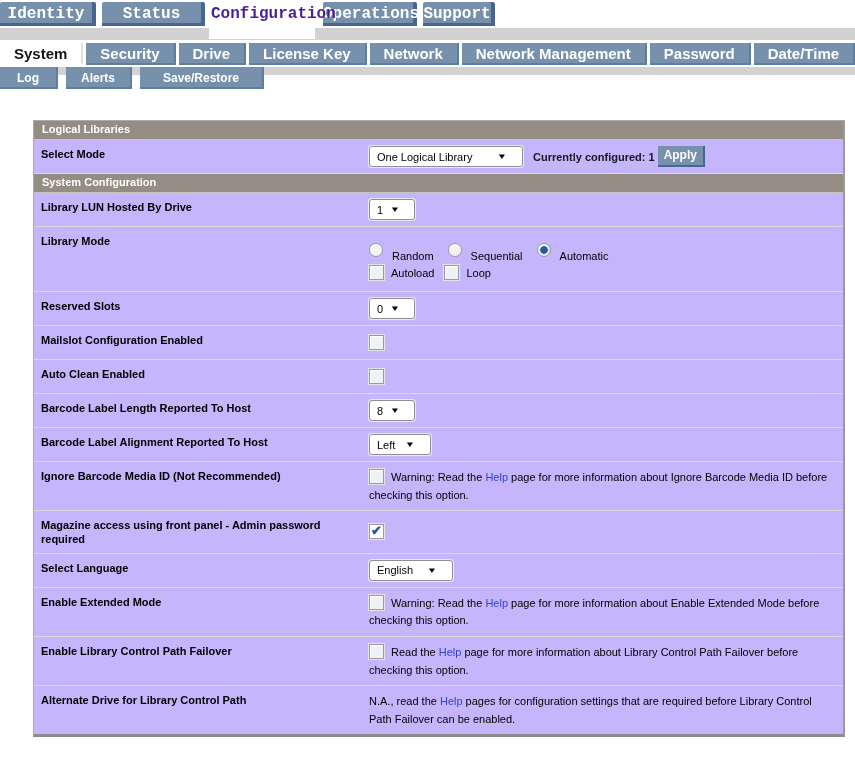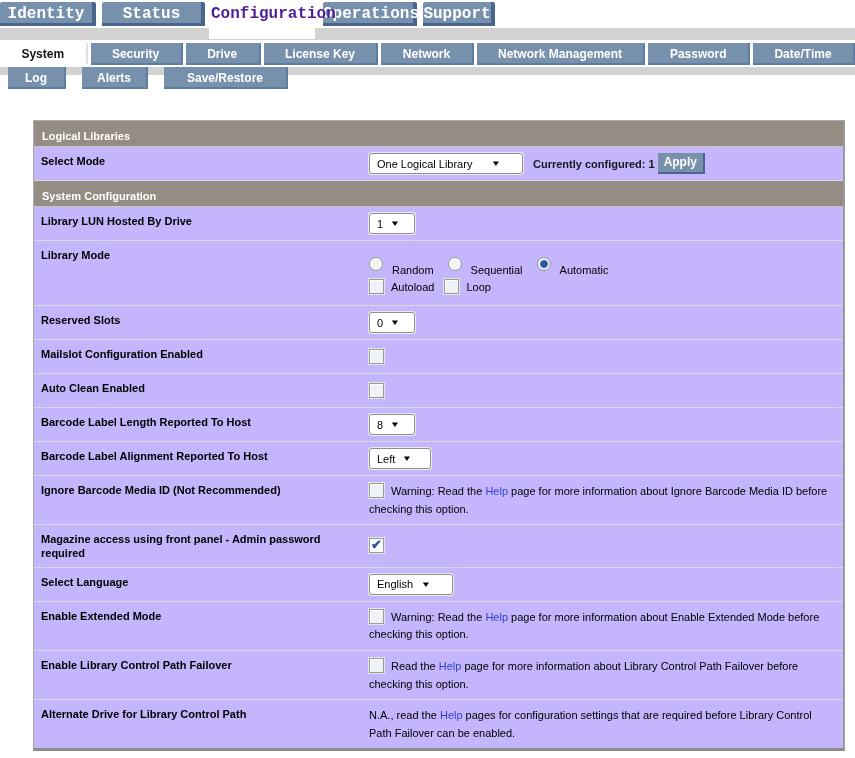--- a/index.html
+++ b/index.html
@@ -11,44 +11,44 @@
   .tab1{height:24px;line-height:24px;background:#7791ad;color:#fff;font-weight:bold;font-size:16px;
         text-align:center;border-right:4px solid #47658e;border-bottom:3px solid #47658e;
         border-radius:2px 2px 0 0;box-sizing:border-box;font-family:Liberation Mono, monospace;}
   .tab1.active{background:#fff;color:#4c1d95;border-right:4px solid transparent;border-bottom:3px solid transparent;position:relative;}
   .tab1.active::after{content:"";position:absolute;left:-2px;right:-2px;top:100%;height:16px;background:#fff;}
   .w-identity{width:96px}.w-status{width:103px}.w-config{width:106px}.w-operations{width:94px}.w-support{width:72px}
 
   .strip{height:12px;background:#d2d2d2;margin-top:2px;}
 
   .tabs2{margin-top:3px;gap:3px;}
-  .tab2{flex:1 1 auto;height:22px;line-height:22px;background:#7791ad;color:#fff;font-weight:bold;font-size:12px;
+  .tab2{flex:1 1 auto;height:22px;line-height:22px;background:#7791ad;color:#fff;font-weight:bold;font-size:15px;
         text-align:center;white-space:nowrap;padding:0 8px;border-right:2px solid #5d7da1;border-bottom:2px solid #5d7da1;box-sizing:border-box;}
   .tab2.active{background:#fff;color:#141414;border-right:2px solid #e0e0e0;border-bottom:2px solid #fff;}
 
   .tertwrap{position:relative;margin-top:2px;height:26px;}
   .strip3{position:absolute;top:0;left:0;right:0;height:8px;background:#d2d2d2;}
-  .tabs3{position:absolute;top:0;left:8px;gap:16px;}
+  .tabs3{position:absolute;top:0;left:0;gap:8px;}
   .tab3{height:22px;line-height:22px;background:#7791ad;color:#fff;font-weight:bold;font-size:12px;
         text-align:center;padding:0 4px;border-right:2px solid #5d7da1;border-bottom:2px solid #5d7da1;box-sizing:border-box;}
   .w-log{width:58px}.w-alerts{width:66px}.w-saverestore{width:124px}
 
   
   .cfgtable{margin:27px 0 0 33px;width:812px;box-sizing:border-box;
             border:1px solid #ababab;border-right:2px solid #9a9a9a;border-bottom:3px solid #8c8c8c;background:#f4f4f4;}
-  .sechead{background:#958d83;color:#fff;font-weight:bold;padding:9px 8px 4px;border-bottom:1px solid #c9c5bf;}
+  .sechead{background:#958d83;color:#fff;font-weight:bold;padding:2px 8px 4px;border-bottom:1px solid #c9c5bf;}
   .row{display:flex;background:#c4b5fd;border-bottom:1px solid #dadada;min-height:34px;box-sizing:border-box;}
   .row:last-child{border-bottom:none;}
   .lbl{width:332px;flex:0 0 332px;padding:7px 6px 6px 7px;font-weight:bold;box-sizing:border-box;line-height:1.3;}
   .val{flex:1;padding:5px 8px 5px 3px;display:flex;align-items:center;flex-wrap:wrap;box-sizing:border-box;}
   .val.textflow{display:block;line-height:1.6;padding-top:7px;padding-bottom:6px;}
 
   
   .sel{display:inline-flex;align-items:center;justify-content:space-between;background:#fff;
-       border:1px solid #8f8f8f;border-radius:3px;height:21px;padding:0 22px 0 7px;box-shadow:0 0 0 1px #eaeaea;box-sizing:border-box;}
+       border:1px solid #8f8f8f;border-radius:3px;height:21px;padding:0 16px 0 7px;box-shadow:0 0 0 1px #eaeaea;box-sizing:border-box;}
   .arr{font-size:8px;color:#000;margin-left:8px;transform:scaleX(1.3);}
   .sel-lib{width:154px}.sel-sm{width:46px}.sel-left{width:62px}.sel-lang{width:84px}
 
   .btn{display:inline-block;background:#7791ad;color:#fff;font-weight:bold;font-size:12px;
        padding:2px 6px 3px;border-right:2px solid #47658e;border-bottom:2px solid #47658e;cursor:default;}
 
   .cb{display:inline-flex;align-items:center;justify-content:center;width:13px;height:13px;
       border:1px solid #9a9a9a;background:#eef2f6;box-shadow:inset 1px 1px 0 #fff,0 0 0 1px #e4e4e4;box-sizing:content-box;}
   .cb.checked{background:#fdfdfd;}
   .cb.checked::after{content:"✔";color:#33549c;font-size:13px;font-weight:bold;line-height:1;margin-top:-2px;}

